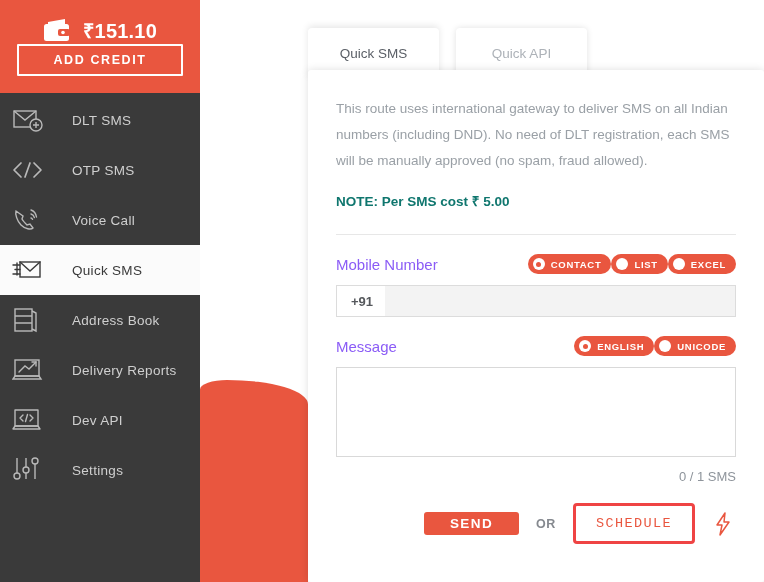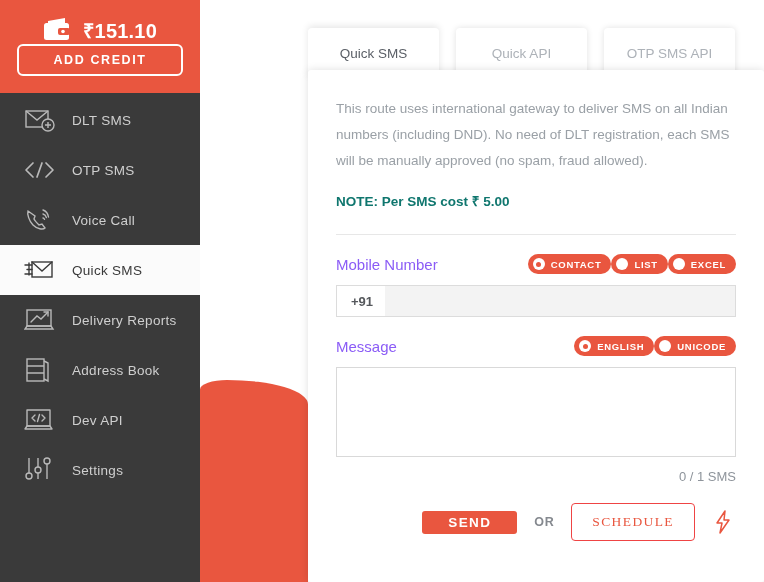--- a/index.html
+++ b/index.html
@@ -27,36 +27,36 @@
     position: absolute; left: 0; top: 0;
     width: 200px; height: 582px;
     background: #3a3a3a;
     z-index: 3;
   }
   .wallet-box {
     height: 93px; background: #e9563f;
     display: flex; flex-direction: column;
     align-items: center; justify-content: center;
   }
-  .wallet-row { display: flex; gap: 10px; }
+  .wallet-row { display: flex; align-items: center; gap: 10px; }
   .wallet-icon { width: 30px; height: 26px; position: relative; display: block; }
   .wallet-amount {
     color: #ffffff; font-size: 20px; font-weight: bold; letter-spacing: .2px;
   }
   .add-credit-btn {
     border: 2px solid #ffffff; background: transparent; color: #ffffff;
     font-size: 12.5px; font-weight: bold; letter-spacing: 1.6px;
-    padding: 7px 34px; border-radius: 6px;
+    padding: 7px 34px; border-radius: 1px;
     font-family: "Liberation Sans", sans-serif; cursor: pointer;
   }
 
   .nav { padding-top: 2px; }
   .nav-item {
     height: 50px; display: flex; align-items: center;
-    padding-left: 24px; gap: 14px; cursor: pointer;
+    padding-left: 12px; gap: 26px; cursor: pointer;
   }
   .nav-item .ico { width: 34px; height: 30px; flex: 0 0 34px; display: block; }
   .nav-label {
     color: #cfcfcf; font-size: 13.5px; letter-spacing: .3px;
   }
   .nav-item.active { background: #fbfbfb; }
   .nav-item.active .nav-label { color: #3a3a3a; }
 
   
   .tabs {
@@ -149,24 +149,24 @@
     justify-content: flex-end; gap: 17px; padding-right: 2px;
   }
   .send-btn {
     background: #e9563f; color: #ffffff; border: none; border-radius: 3px;
     font-size: 13.5px; font-weight: bold; letter-spacing: 1.4px;
     padding: 4px 26px; cursor: pointer;
     font-family: "Liberation Sans", sans-serif;
   }
   .or-text { color: #85898f; font-size: 12.5px; font-weight: bold; letter-spacing: .6px; }
   .schedule-btn {
-    background: #ffffff; color: #e9563f; border: 1px solid #ef4444; border-radius: 4px;
+    background: #ffffff; color: #e9563f; border: 3px solid #ef4444; border-radius: 4px;
     font-size: 13.5px; letter-spacing: 1.4px;
     padding: 10px 20px; cursor: pointer;
-    font-family: Liberation Serif, serif;
+    font-family: Liberation Mono, monospace;
   }
   .bolt-icon { width: 22px; height: 26px; display: block; cursor: pointer; }
 </style>
 </head>
 <body>
 
 <div id="app">
 
   <div class="deco-shape"></div>
 
@@ -231,39 +231,39 @@
             <path d="M8 7 L18 16 L28 7"></path>
             <path d="M1 10 h7 M3 14.5 h5 M1 19 h7"></path>
             <path d="M5 8 v12"></path>
           </svg>
         </span>
         <span class="nav-label">Quick SMS</span>
       </div>
 
       <div class="nav-item">
         <span class="ico">
+          <svg width="34" height="30" viewBox="0 0 34 30" fill="none" stroke="#b9b9b9" stroke-width="1.4">
+            <rect x="3" y="4" width="17" height="22"></rect>
+            <path d="M20 6 L24 8 L24 26 L20 24"></path>
+            <path d="M3 11 h17 M3 18 h17"></path>
+          </svg>
+        </span>
+        <span class="nav-label">Address Book</span>
+      </div>
+
+      <div class="nav-item">
+        <span class="ico">
           <svg width="34" height="30" viewBox="0 0 34 30" fill="none" stroke="#b9b9b9" stroke-width="1.4" stroke-linecap="round">
             <rect x="3" y="5" width="24" height="16"></rect>
             <path d="M1 24 h28 l-2 -3 H3 Z"></path>
             <path d="M7 17 L13 11 L17 14 L24 7"></path>
             <path d="M20 7 h4 v4"></path>
           </svg>
         </span>
         <span class="nav-label">Delivery Reports</span>
-      </div>
-
-      <div class="nav-item">
-        <span class="ico">
-          <svg width="34" height="30" viewBox="0 0 34 30" fill="none" stroke="#b9b9b9" stroke-width="1.4">
-            <rect x="3" y="4" width="17" height="22"></rect>
-            <path d="M20 6 L24 8 L24 26 L20 24"></path>
-            <path d="M3 11 h17 M3 18 h17"></path>
-          </svg>
-        </span>
-        <span class="nav-label">Address Book</span>
       </div>
 
 
       <div class="nav-item">
         <span class="ico">
           <svg width="34" height="30" viewBox="0 0 34 30" fill="none" stroke="#b9b9b9" stroke-width="1.4" stroke-linecap="round" stroke-linejoin="round">
             <rect x="3" y="5" width="23" height="16"></rect>
             <path d="M1 24 h27 l-2 -3 H3 Z"></path>
             <path d="M11 10 L8 13 L11 16"></path>
             <path d="M18 10 L21 13 L18 16"></path>
@@ -290,23 +290,20 @@
 
     </div>
   </div>
 
   <div class="tabs">
     <div class="tab active">
       <span>Quick SMS</span>
     </div>
     <div class="tab">
       <span>Quick API</span>
-    </div>
-    <div class="tab">
-      <span>OTP SMS API</span>
     </div>
   </div>
 
   <div class="card">
 
     <p class="desc">This route uses international gateway to deliver SMS on all Indian numbers (including DND). No need of DLT registration, each SMS will be manually approved (no spam, fraud allowed).</p>
 
     <p class="note">NOTE: Per SMS cost ₹ 5.00</p>
 
     <div class="divider"></div>

